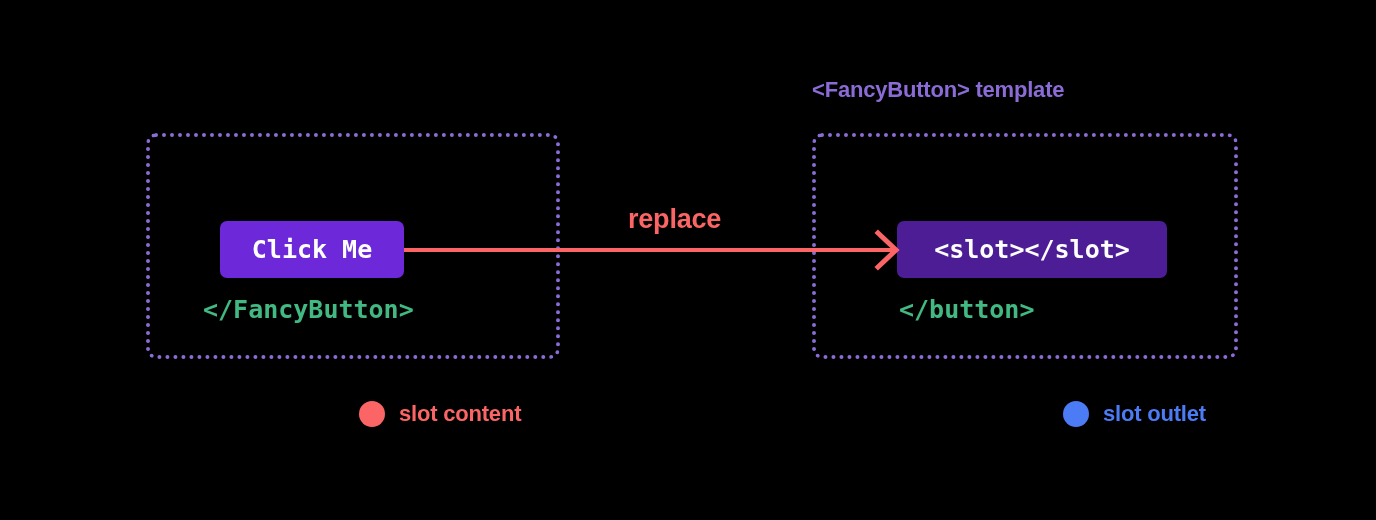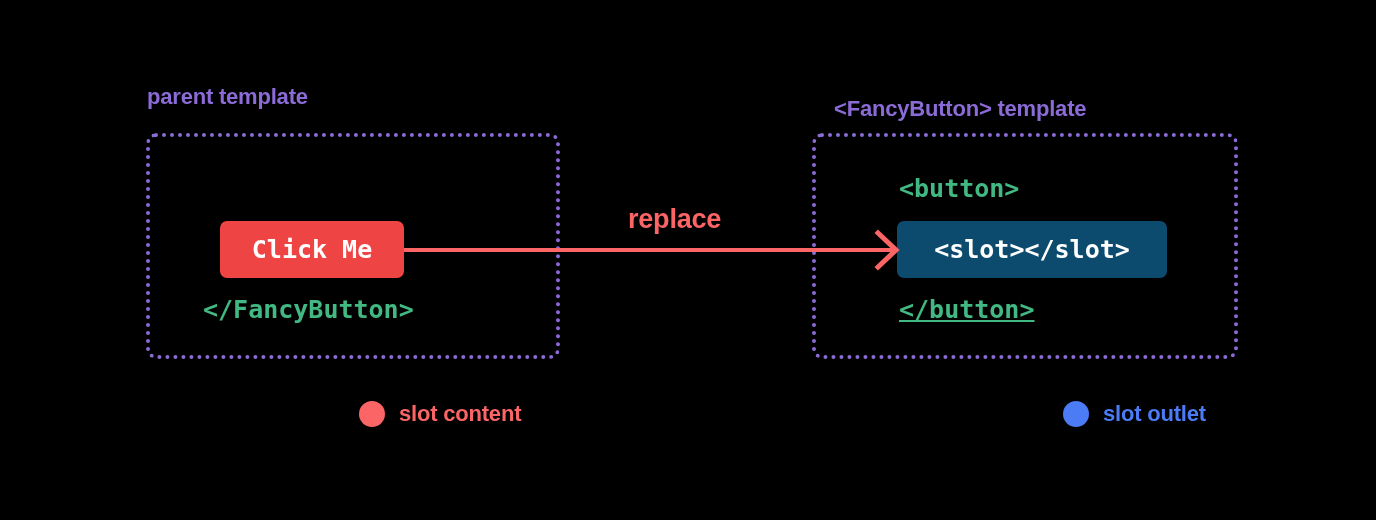--- a/index.html
+++ b/index.html
@@ -26,21 +26,21 @@
   .panel-label {
     position: absolute;
     font-family: "Liberation Sans", sans-serif;
     font-size: 22px;
     font-weight: bold;
     letter-spacing: -0.2px;
     color: #8B6BD6;
     white-space: nowrap;
   }
   #label-parent   { left: 147px; top: 84px; }
-  #label-fancy    { left: 812px; top: 96px; margin-left: 22px; }
+  #label-fancy    { left: 812px; top: 77px; }
 
   
   .panel-box {
     position: absolute;
     border: 4px dotted #8B6BD6;
     border-radius: 10px;
     box-sizing: border-box;
   }
   #panel-parent { left: 146px; top: 133px; width: 414px;  height: 226px; }
   #panel-fancy  { left: 812px; top: 133px; width: 426px;  height: 226px; }
@@ -51,43 +51,43 @@
     font-family: "DejaVu Sans Mono", "Liberation Mono", monospace;
     font-size: 25px;
     font-weight: bold;
     color: #42B983;
     white-space: pre;
     letter-spacing: 0px;
   }
   #code-open-fancy  { left: 203px; top: 174px; }
   #code-close-fancy { left: 203px; top: 295px; }
   #code-open-btn    { left: 899px; top: 174px; }
-  #code-close-btn   { left: 899px; top: 295px; text-decoration: underline; }
+  #code-close-btn   { left: 899px; top: 295px; }
 
   
   .chip {
     position: absolute;
     display: flex;
     align-items: center;
     justify-content: center;
     border-radius: 7px;
     font-family: "DejaVu Sans Mono", "Liberation Mono", monospace;
     font-size: 25px;
     font-weight: bold;
     color: #FFFFFF;
     white-space: pre;
     box-sizing: border-box;
   }
   #chip-click-me {
     left: 220px; top: 221px; width: 184px; height: 57px;
-    background: #ef4444;
+    background: #6d28d9;
   }
   #chip-slot {
     left: 897px; top: 221px; width: 270px; height: 57px;
-    background: #0c4a6e;
+    background: #4c1d95;
   }
 
   
   #arrow-group {
     position: absolute;
     left: 404px;
     top: 225px;
     width: 500px;
     height: 50px;
     overflow: visible;
@@ -130,34 +130,32 @@
 
   #legend-slot-outlet { left: 1063px; top: 401px; }
   #legend-slot-outlet .legend-dot  { background: #4B7BF5; }
   #legend-slot-outlet .legend-text { color: #4B7BF5; }
 </style>
 </head>
 <body>
 
 <div id="diagram-root">
 
-  <div class="panel-label" id="label-parent">parent template</div>
 
   <div class="panel-box" id="panel-parent"></div>
 
 
   <div class="chip" id="chip-click-me">Click Me</div>
 
   <div class="code-line" id="code-close-fancy">&lt;/FancyButton&gt;</div>
 
   <div class="panel-label" id="label-fancy">&lt;FancyButton&gt; template</div>
 
   <div class="panel-box" id="panel-fancy"></div>
 
-  <div class="code-line" id="code-open-btn">&lt;button&gt;</div>
 
   <div class="chip" id="chip-slot">&lt;slot&gt;&lt;/slot&gt;</div>
 
   <div class="code-line" id="code-close-btn">&lt;/button&gt;</div>
 
   <div id="arrow-label">replace</div>
 
   <svg id="arrow-group" viewBox="0 0 500 50">
     <line x1="0" y1="25" x2="492" y2="25" stroke="#FC6565" stroke-width="4"></line>
     <polyline points="474,8 492,25 474,42" fill="none" stroke="#FC6565" stroke-width="5" stroke-linecap="square" stroke-linejoin="miter"></polyline>

